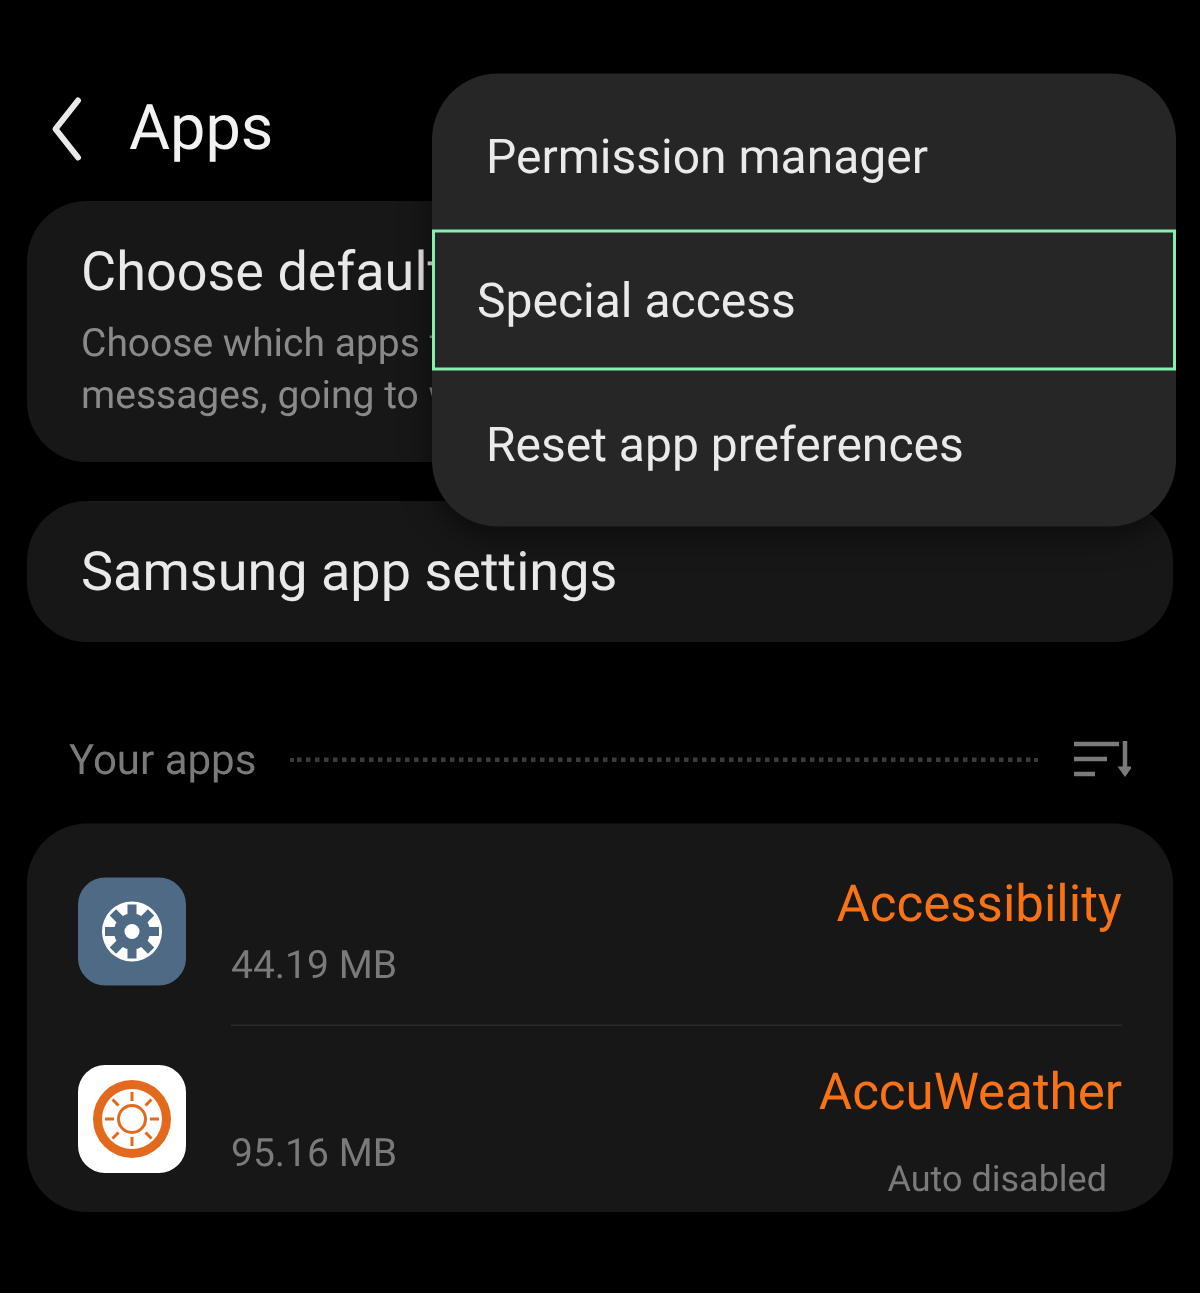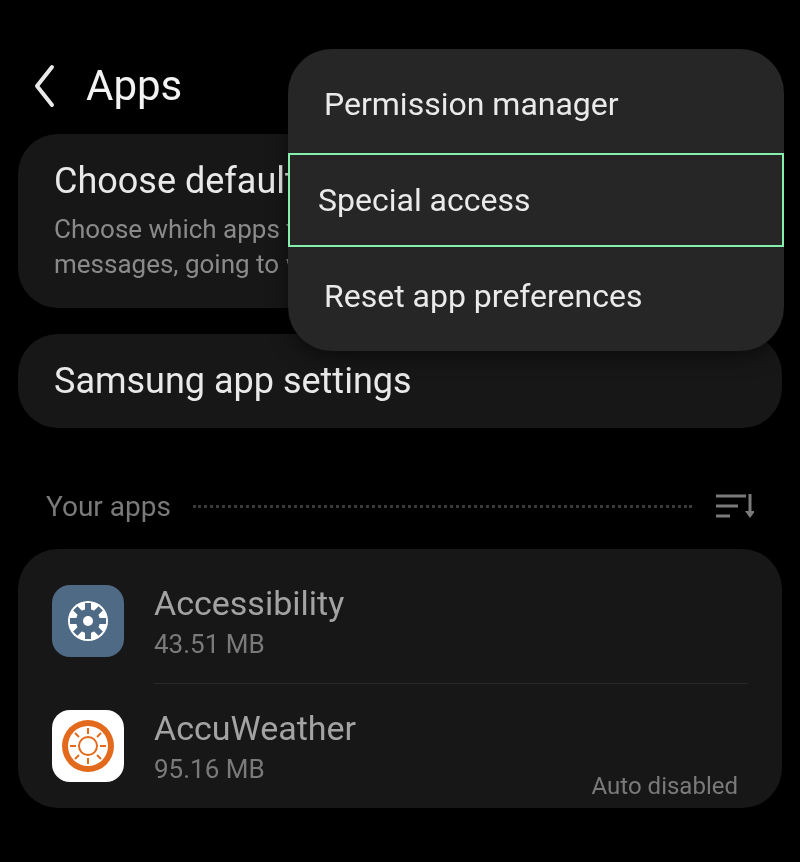--- a/index.html
+++ b/index.html
@@ -18,21 +18,21 @@
     .section-label { font-size: 28px; color: #7a7a7a; }
     .dots { flex: 1; border-top: 3px dotted #3a3a3a; margin-left: 8px; margin-right: 10px; }
     .sort-icon svg { width: 38px; height: 30px; display:block; }
 
     .apps-card { background: #171717; border-radius: 40px; margin: 10px 18px 0 18px; padding: 10px 0 0 0; }
     .app-row { display: flex; align-items: center; padding: 24px 34px; position: relative; }
     .app-icon { width: 72px; height: 72px; border-radius: 18px; flex-shrink: 0; display:flex; align-items:center; justify-content:center; }
     .app-icon.gear { background: #4e6a85; }
     .app-icon.accu { background: #fff; }
     .app-text { padding-left: 30px; flex: 1; }
-    .app-name { font-size: 34px; color: #a3a3a3; margin-bottom: 6px; }
+    .app-name { font-size: 34px; color: #f97316; margin-bottom: 6px; text-align: right; }
     .app-size { font-size: 26px; color: #7a7a7a; }
     .app-badge { font-size: 24px; color: #7a7a7a; align-self: flex-end; position: absolute; right: 44px; bottom: 8px; }
     .divider { height: 1px; background: #2a2a2a; margin: 0 34px 0 136px; }
 
     .menu { position: absolute; top: 6px; right: 16px; width: 496px; background: #262626; border-radius: 44px; padding: 8px 0; box-shadow: 0 6px 20px rgba(0,0,0,.5); z-index: 10; }
     .menu-item { font-size: 32px; color: #eaeaea; padding: 28px 36px; }
     .menu-highlight { border: 2px solid #86efac; margin: 2px 0; padding: 26px 28px; }
   </style>
 </head>
 <body>
@@ -87,21 +87,21 @@
               <rect x="-18" y="-3" width="8" height="6" transform="rotate(45)"></rect>
               <rect x="10" y="-3" width="8" height="6" transform="rotate(45)"></rect>
             </g>
             <circle r="12" fill="#4e6a85"></circle>
             <circle r="5" fill="#fff"></circle>
           </g>
         </svg>
       </div>
       <div class="app-text">
         <div class="app-name">Accessibility</div>
-        <div class="app-size">43.51 MB</div>
+        <div class="app-size">44.19 MB</div>
       </div>
     </div>
     <div class="divider"></div>
     <div class="app-row">
       <div class="app-icon accu">
         <svg width="56" height="56" viewBox="0 0 56 56">
           <circle cx="28" cy="28" r="26" fill="#e36a1c"></circle>
           <circle cx="28" cy="28" r="20" fill="#fff"></circle>
           <g stroke="#e36a1c" stroke-width="2">
             <circle cx="28" cy="28" r="9" fill="none"></circle>

